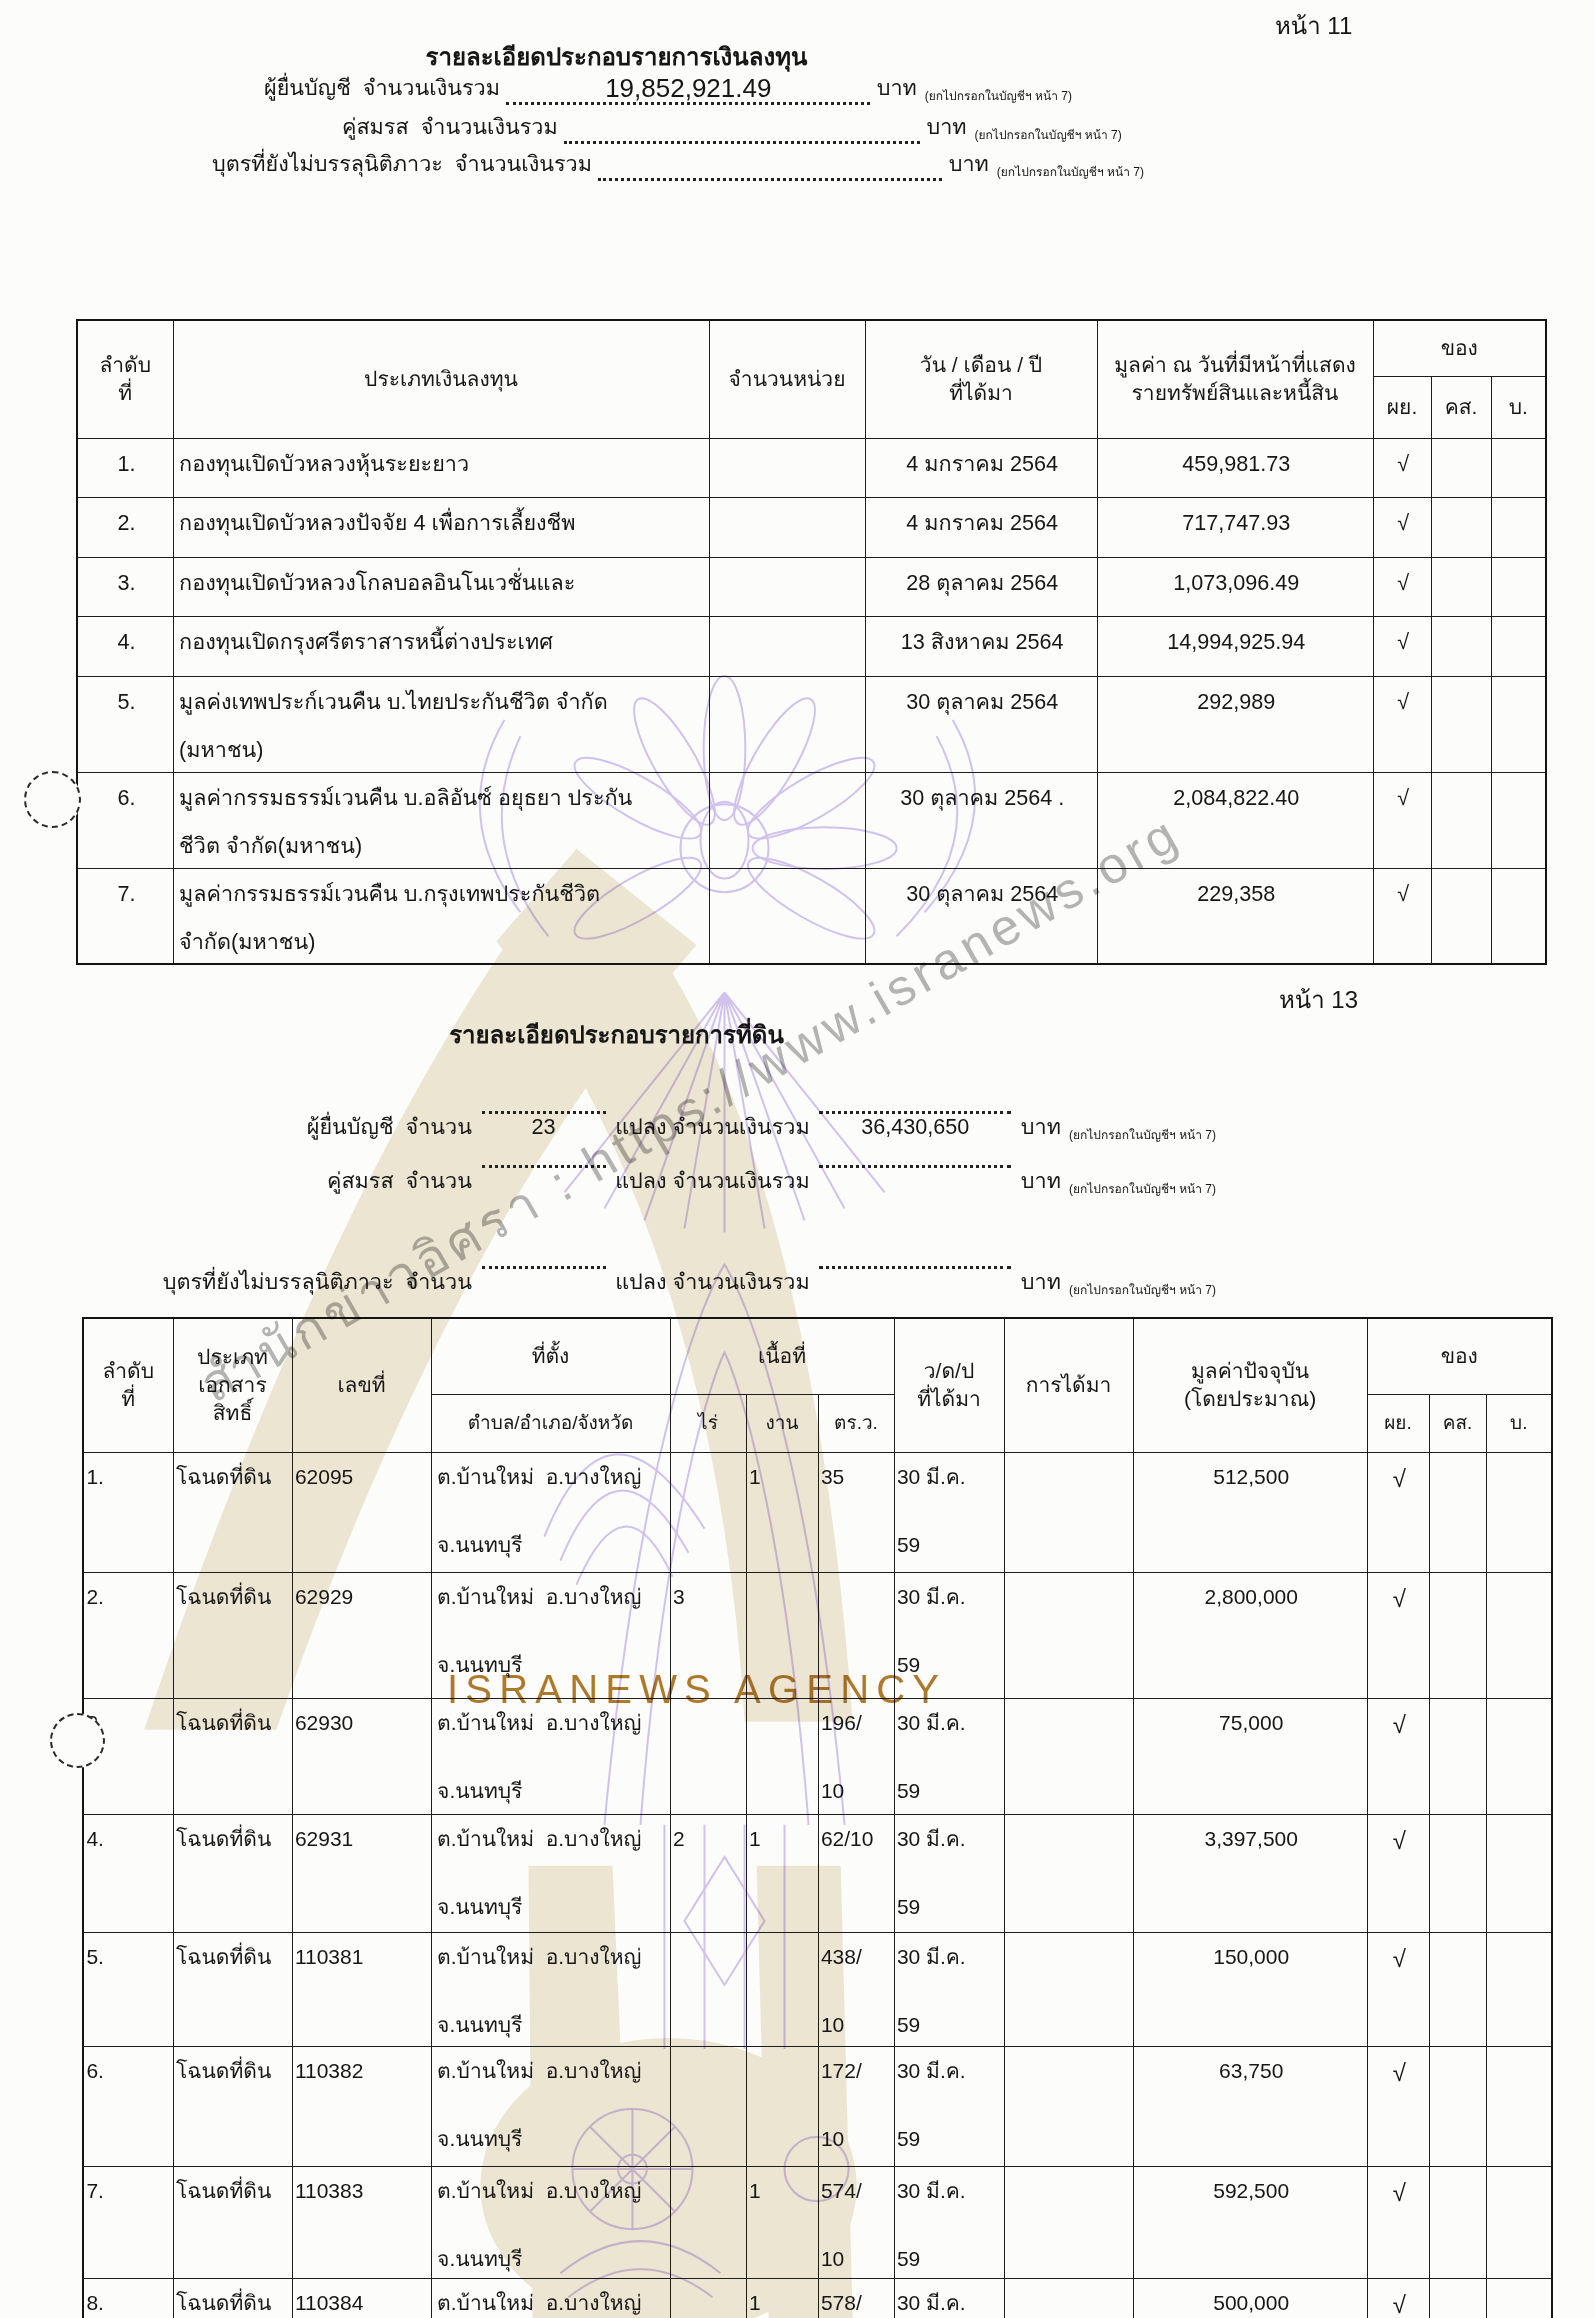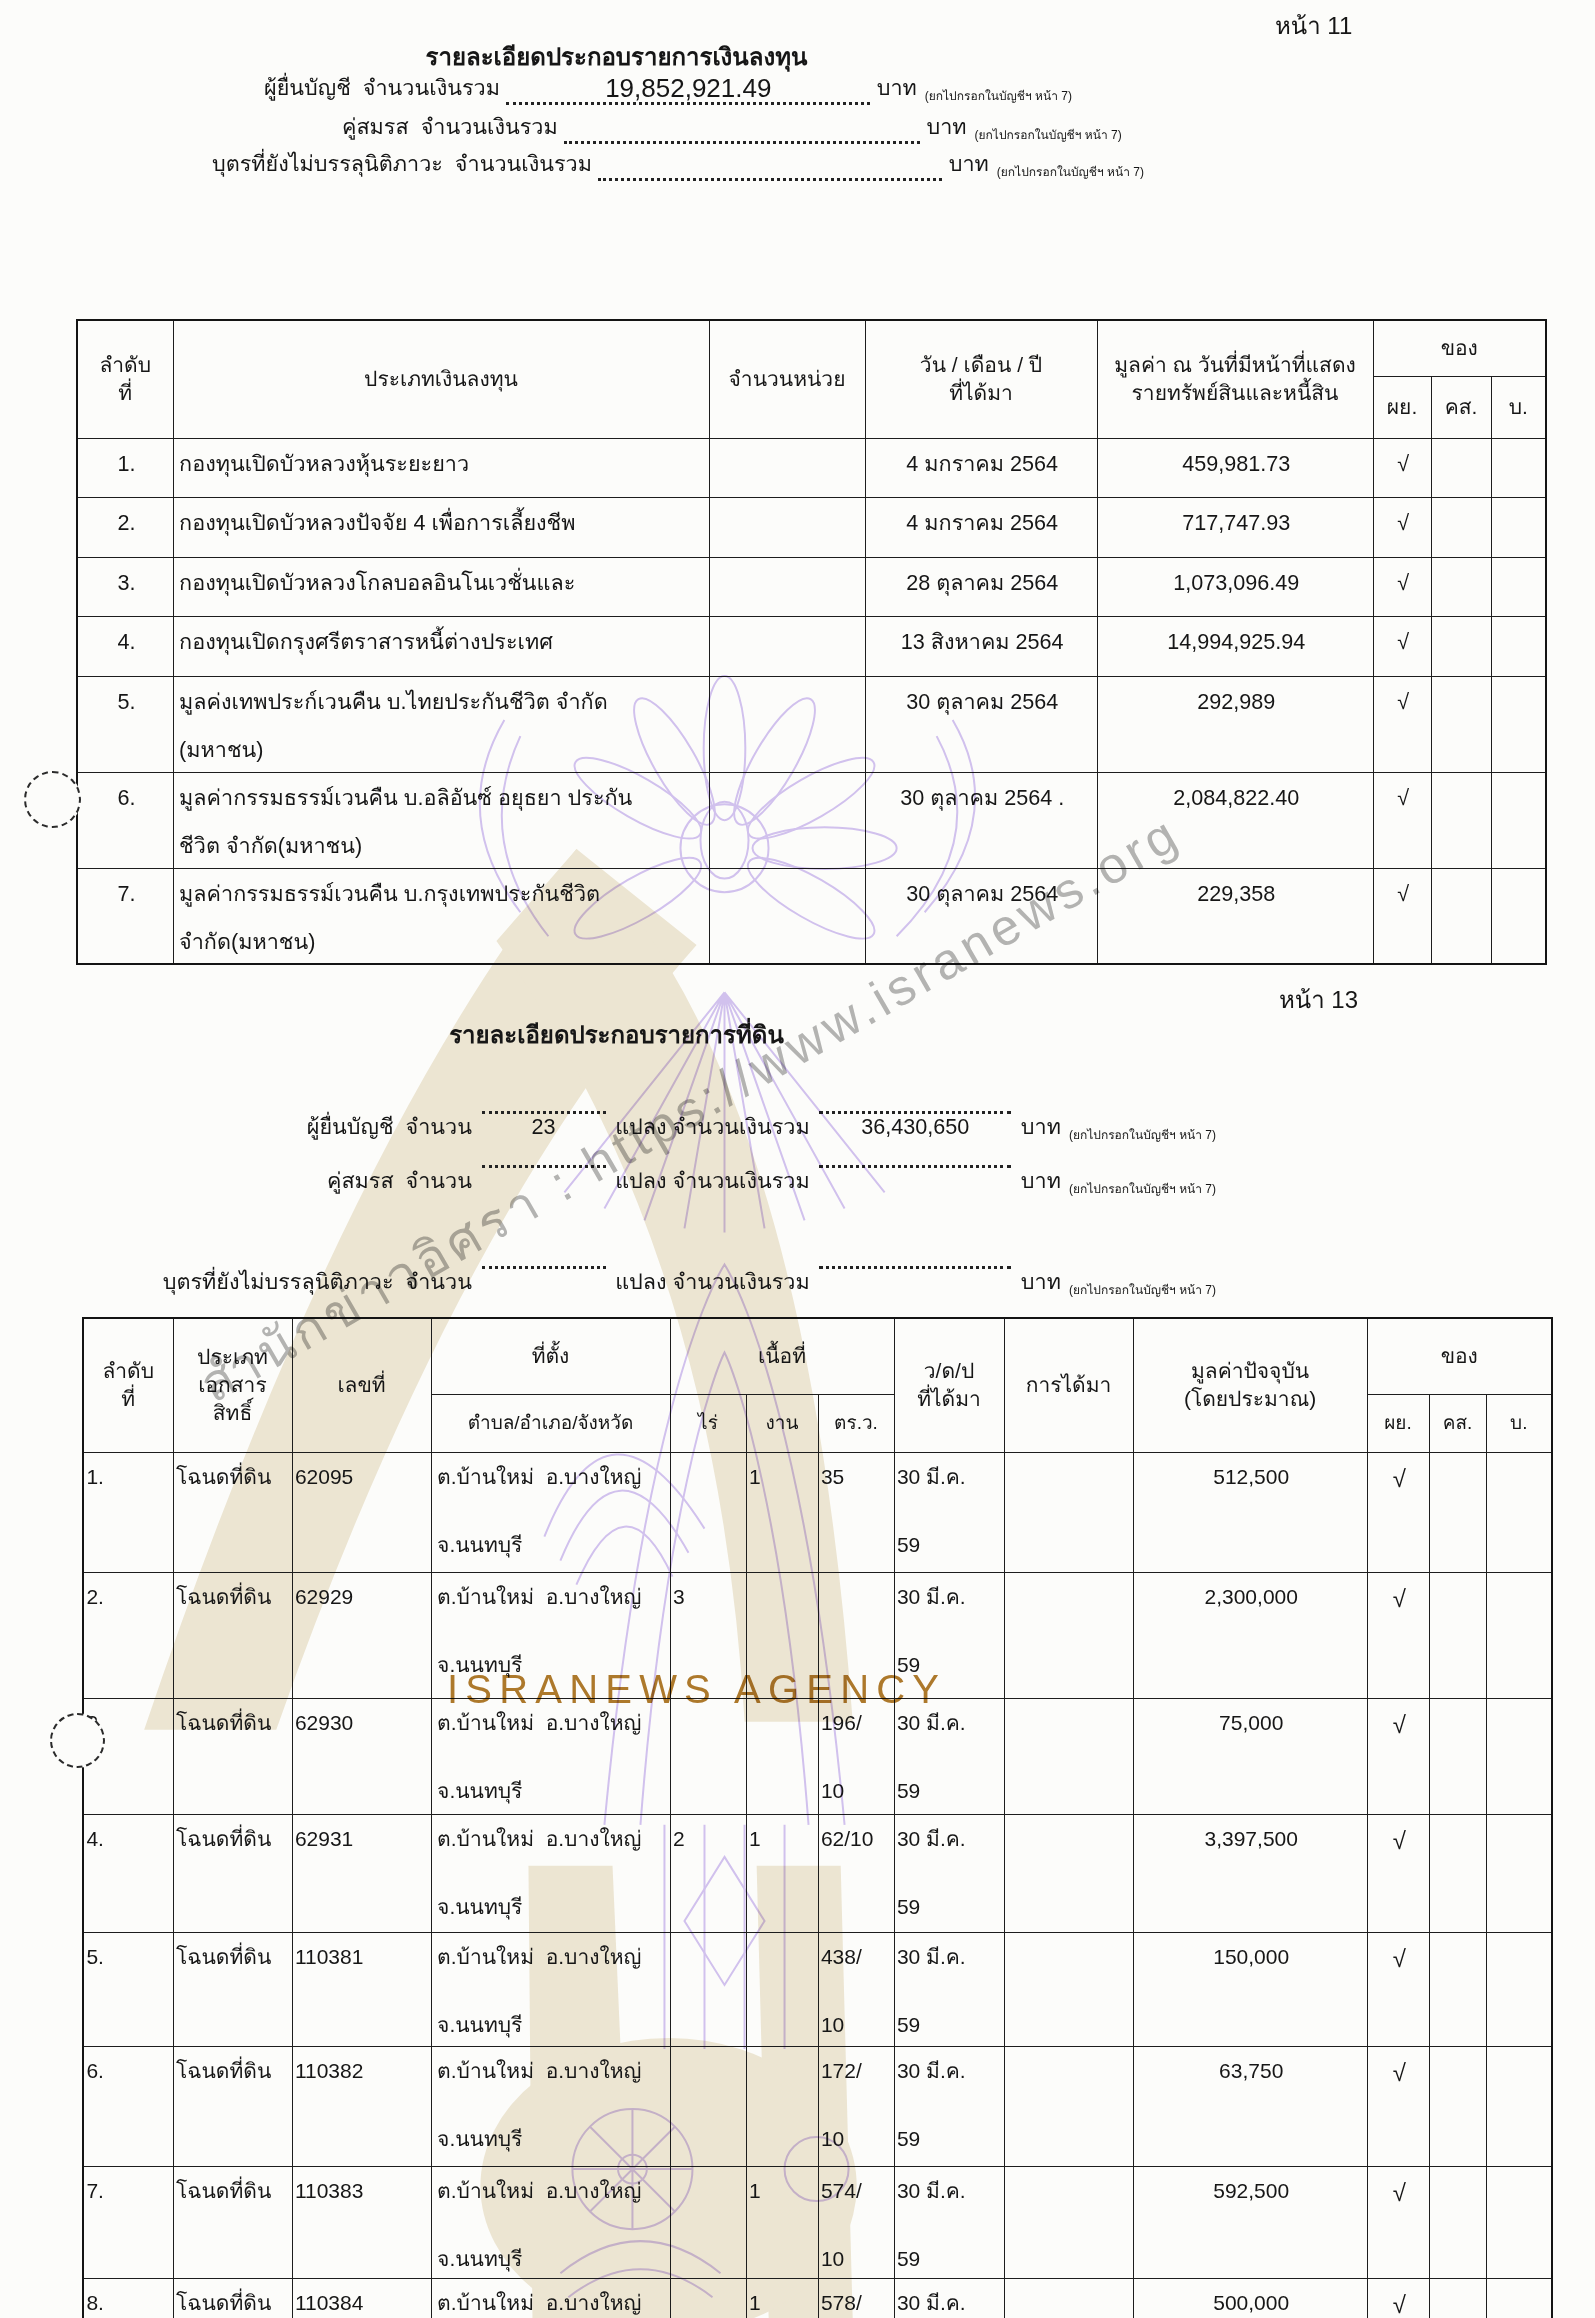--- a/index.html
+++ b/index.html
@@ -355,21 +355,21 @@
           <td class="tl num"></td>
           <td class="tl num stack">
             <div></div>
             <div></div>
           </td>
           <td class="tl num stack">
             <div>30 มี.ค.</div>
             <div>59</div>
           </td>
           <td class="tc"></td>
-          <td class="tc valpad">2,300,000</td>
+          <td class="tc valpad">2,800,000</td>
           <td class="tc check valpad">√</td>
           <td class="tc check"></td>
           <td class="tc check"></td>
         </tr>
         <tr style="height: 116px;">
           <td class="tl num">3.</td>
           <td class="tl num">โฉนดที่ดิน</td>
           <td class="tl num">62930</td>
           <td class="tl stack">
             <div>ต.บ้านใหม่  อ.บางใหญ่</div>

